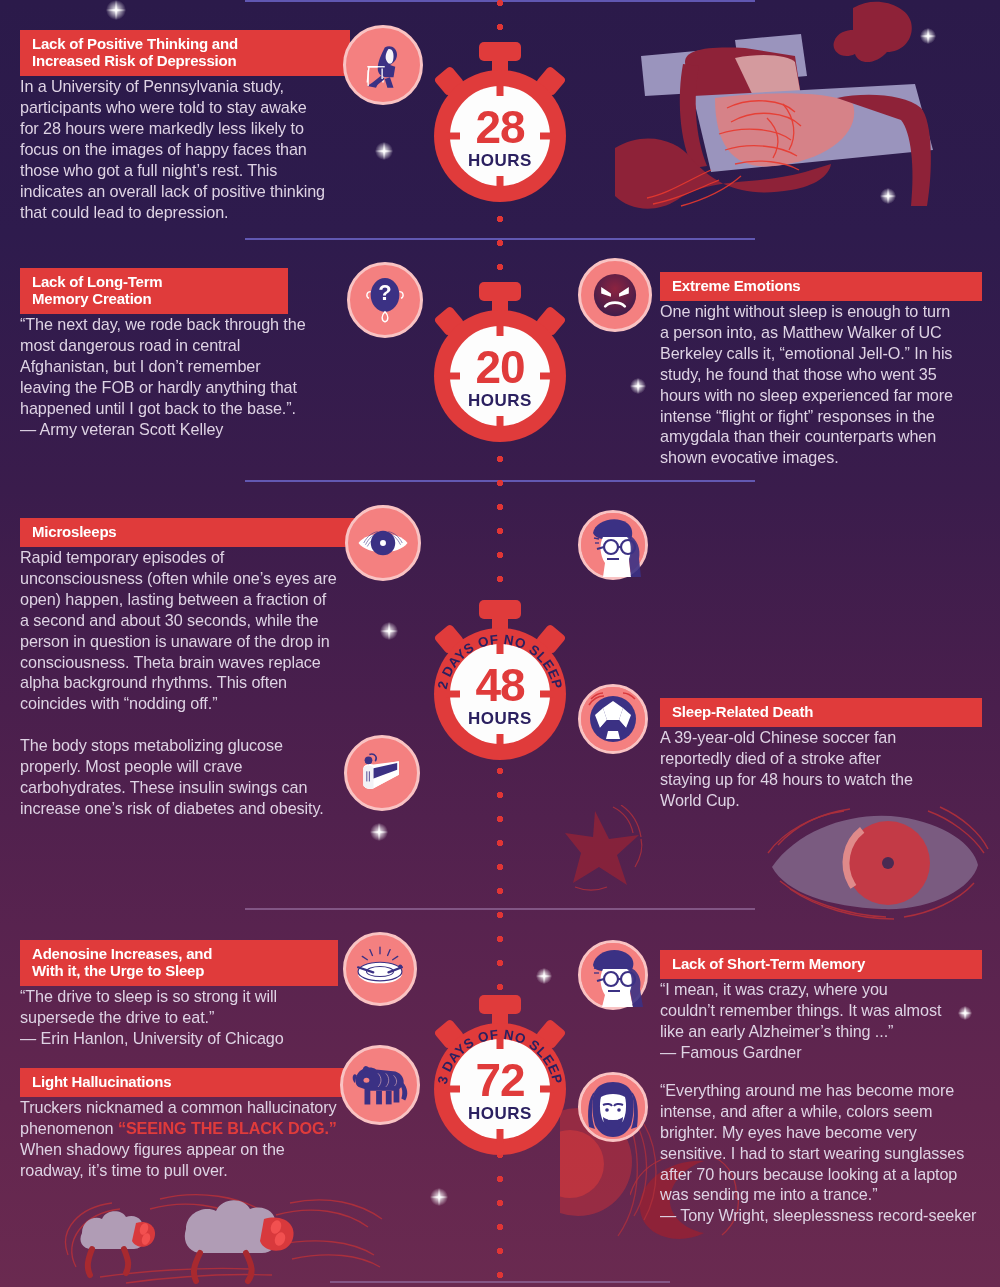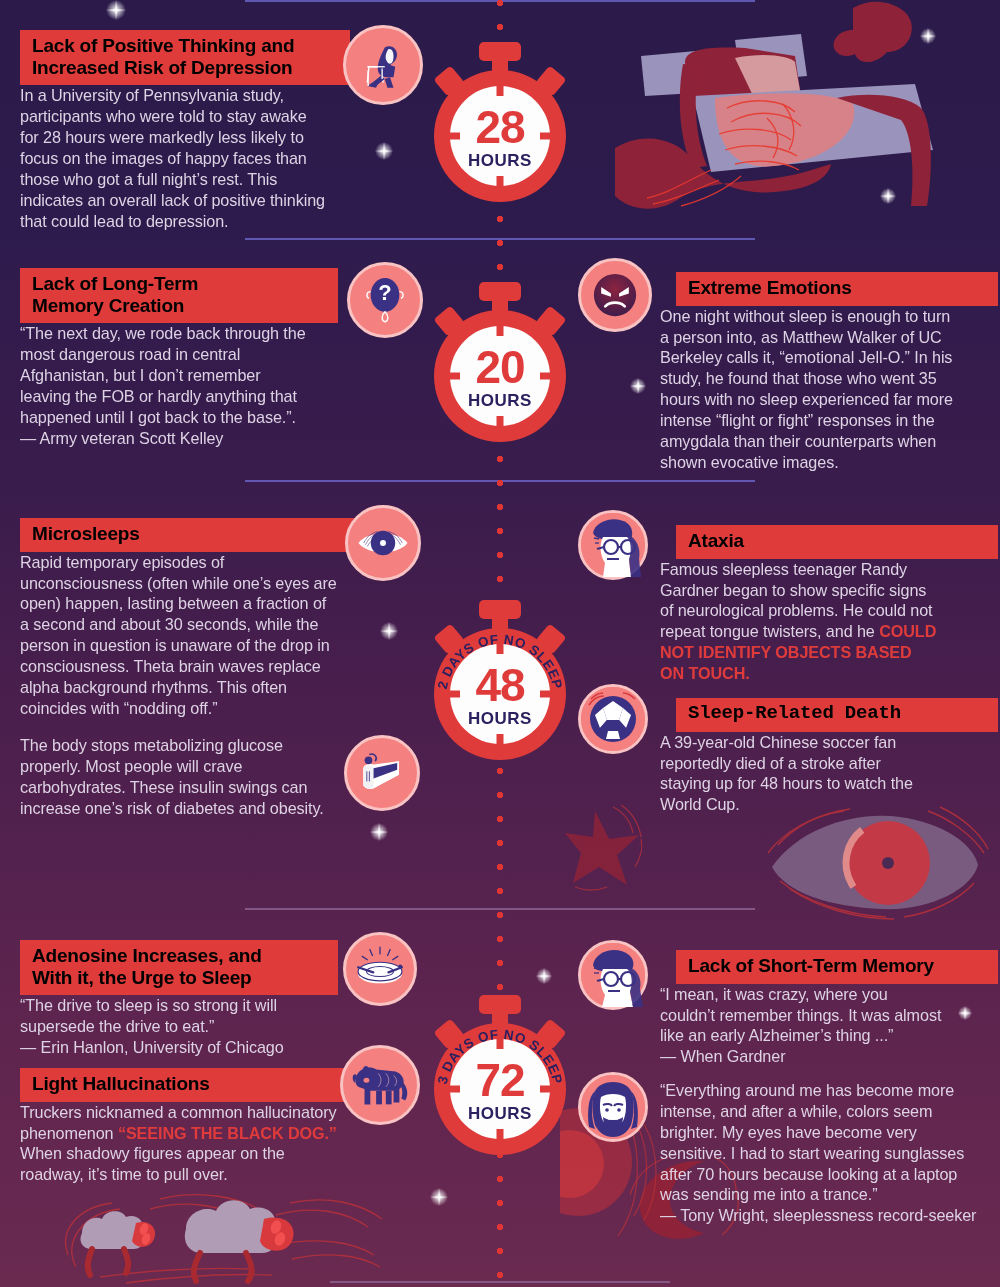--- a/index.html
+++ b/index.html
@@ -82,29 +82,29 @@
   .watch .arc { position:absolute; left:0; top:14px; width:140px; height:140px; z-index:4; }
   .watch .arc text { font-size:13.5px; font-weight:bold; fill:#2b2060; letter-spacing:.6px; }
 
   
   .card { position:absolute; }
   .bar {
     background:#e03b3b; display:inline-block;
     padding:5px 12px 7px 12px;
   }
   .bar h2 {
-    color:#000000; font-size:19px; font-weight:bold; line-height:1.14;
+    color:#ffffff; font-size:15px; font-weight:bold; line-height:1.14;
     letter-spacing:-.2px; white-space:pre-line;
   }
   .body {
     color:#ded3e4; font-size:16.2px; line-height:1.29; 
     white-space:pre-line; letter-spacing:-.1px;
   }
   .body .hi { color:#e03b3b; font-weight:bold; }
-  .card.right .bar { margin-left:16px; }
+  .card.right .bar { margin-left:0; }
 
   
   .bubble {
     position:absolute; border-radius:50%; background:#f48080;
     display:flex; align-items:center; justify-content:center;
     border:3px solid #f9c3c3;
   }
   .bubble svg { display:block; }
 </style>
 </head>
@@ -339,21 +339,21 @@
       <path d="M20 52 L14 56 L24 58 L26 54 Z" fill="#3b3184"></path>
       <g stroke="#fff" stroke-width="1.5" fill="none">
         <path d="M14 34 L34 34"></path>
           <path d="M15 38 L15 56"></path>
           <path d="M31 36 L31 48"></path>
       </g>
     </svg>
   </div>
 
   <div class="card" style="left:20px; top:268px; width:318px;">
-    <div class="bar" style="width:318px;">
+    <div class="bar" style="width:268px;">
       <h2>Lack of Long-Term
 Memory Creation</h2>
     </div>
     <div class="body">“The next day, we rode back through the
 most dangerous road in central
 Afghanistan, but I don’t remember
 leaving the FOB or hardly anything that
 happened until I got back to the base.”.
 — Army veteran Scott Kelley</div>
   </div>
@@ -416,51 +416,40 @@
       <g stroke="#3b3184" stroke-width=".8" fill="none" opacity=".8">
         <path d="M10 32 C 14 24 20 20 26 19"></path>
           <path d="M12 34 C 16 26 21 22 27 21"></path>
         <path d="M14 36 C 18 29 23 25 28 24"></path>
           <path d="M54 32 C 50 24 44 20 38 19"></path>
         <path d="M52 34 C 48 26 43 22 37 21"></path>
       </g>
     </svg>
   </div>
 
-  <div class="card right" style="left:660px; top:525px; width:322px;">
-    <div class="bar" style="width:322px;">
-      <h2>Ataxia</h2>
-    </div>
-    <div class="body"><span>Famous sleepless teenager Randy
-Gardner began to show specific signs
-of neurological problems. He could not
-repeat tongue twisters, and he </span><span class="hi">COULD
-NOT IDENTIFY OBJECTS BASED
-ON TOUCH.</span></div>
-  </div>
   <div class="bubble" style="left:578px; top:510px; width:70px; height:70px;">
     <svg viewBox="0 0 64 64" width="64" height="64">
       <circle cx="32" cy="32" r="32" fill="#f48080"></circle>
       <path d="M12 20 C 14 8 34 2 46 10 C 52 14 52 22 50 26 L24 26 C 18 26 14 24 12 20 Z" fill="#3b3184"></path>
       <path d="M22 24 C 18 32 19 42 24 50 L22 64 L50 64 L48 48 C 52 40 52 30 48 24 Z" fill="#fff"></path>
       <path d="M46 24 C 50 28 51 38 48 46 L50 64 L60 64 L58 46 C 60 36 56 26 48 22 Z" fill="#3b3184" opacity=".9"></path>
       <circle cx="30" cy="34" r="7" fill="none" stroke="#3b3184" stroke-width="2.2"></circle>
       <circle cx="47" cy="34" r="7" fill="none" stroke="#3b3184" stroke-width="2.2"></circle>
       <path d="M37 34 L40 34" stroke="#3b3184" stroke-width="2.2"></path>
       <path d="M23 34 L16 36" stroke="#3b3184" stroke-width="2.2"></path>
       <path d="M26 46 L38 46" stroke="#3b3184" stroke-width="2"></path>
       <g stroke="#3b3184" stroke-width="1.3" fill="none">
         <path d="M18 30 L14 30"></path>
           <path d="M18 26 L13 25"></path>
       </g>
     </svg>
   </div>
 
   <div class="card right" style="left:660px; top:698px; width:322px;">
-    <div class="bar" style="width:322px;font-family:Liberation Mono, monospace;">
+    <div class="bar" style="width:322px;">
       <h2>Sleep-Related Death</h2>
     </div>
     <div class="body">A 39-year-old Chinese soccer fan
 reportedly died of a stroke after
 staying up for 48 hours to watch the
 World Cup.</div>
   </div>
   <div class="bubble" style="left:578px; top:684px; width:70px; height:70px;">
     <svg viewBox="0 0 64 64" width="64" height="64">
       <circle cx="32" cy="32" r="32" fill="#f48080"></circle>
@@ -555,21 +544,21 @@
     </svg>
   </div>
 
   <div class="card right" style="left:660px; top:950px; width:322px;">
     <div class="bar" style="width:322px;">
       <h2>Lack of Short-Term Memory</h2>
     </div>
     <div class="body">“I mean, it was crazy, where you
 couldn’t remember things. It was almost
 like an early Alzheimer’s thing ...”
-— When Gardner</div>
+— Famous Gardner</div>
   </div>
   <div class="bubble" style="left:578px; top:940px; width:70px; height:70px;">
     <svg viewBox="0 0 64 64" width="64" height="64">
       <circle cx="32" cy="32" r="32" fill="#f48080"></circle>
       <path d="M12 22 C 14 8 36 2 48 12 C 54 17 53 24 50 28 L24 28 C 17 28 13 26 12 22 Z" fill="#3b3184"></path>
       <path d="M22 26 C 18 34 19 44 24 52 L21 64 L52 64 L49 50 C 53 42 52 30 48 26 Z" fill="#fff"></path>
       <path d="M46 26 C 51 30 52 40 49 48 L52 64 L62 64 L59 46 C 61 36 57 27 48 24 Z" fill="#3b3184" opacity=".9"></path>
       <circle cx="30" cy="36" r="7" fill="none" stroke="#3b3184" stroke-width="2.2"></circle>
       <circle cx="47" cy="36" r="7" fill="none" stroke="#3b3184" stroke-width="2.2"></circle>
       <path d="M37 36 L40 36" stroke="#3b3184" stroke-width="2.2"></path>

